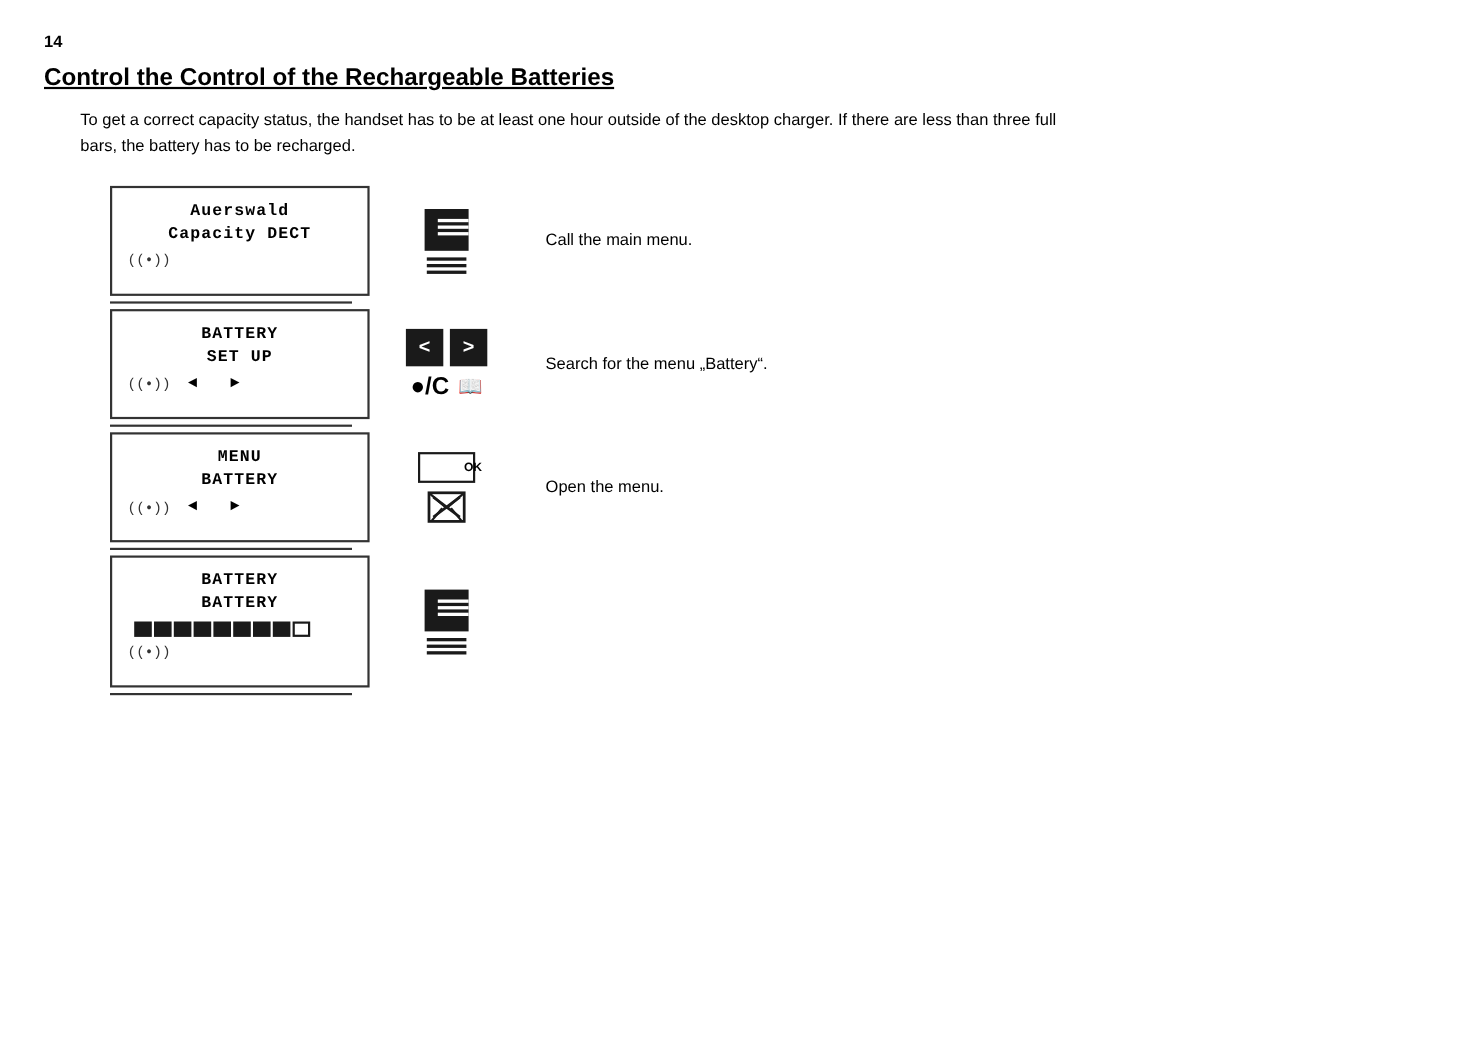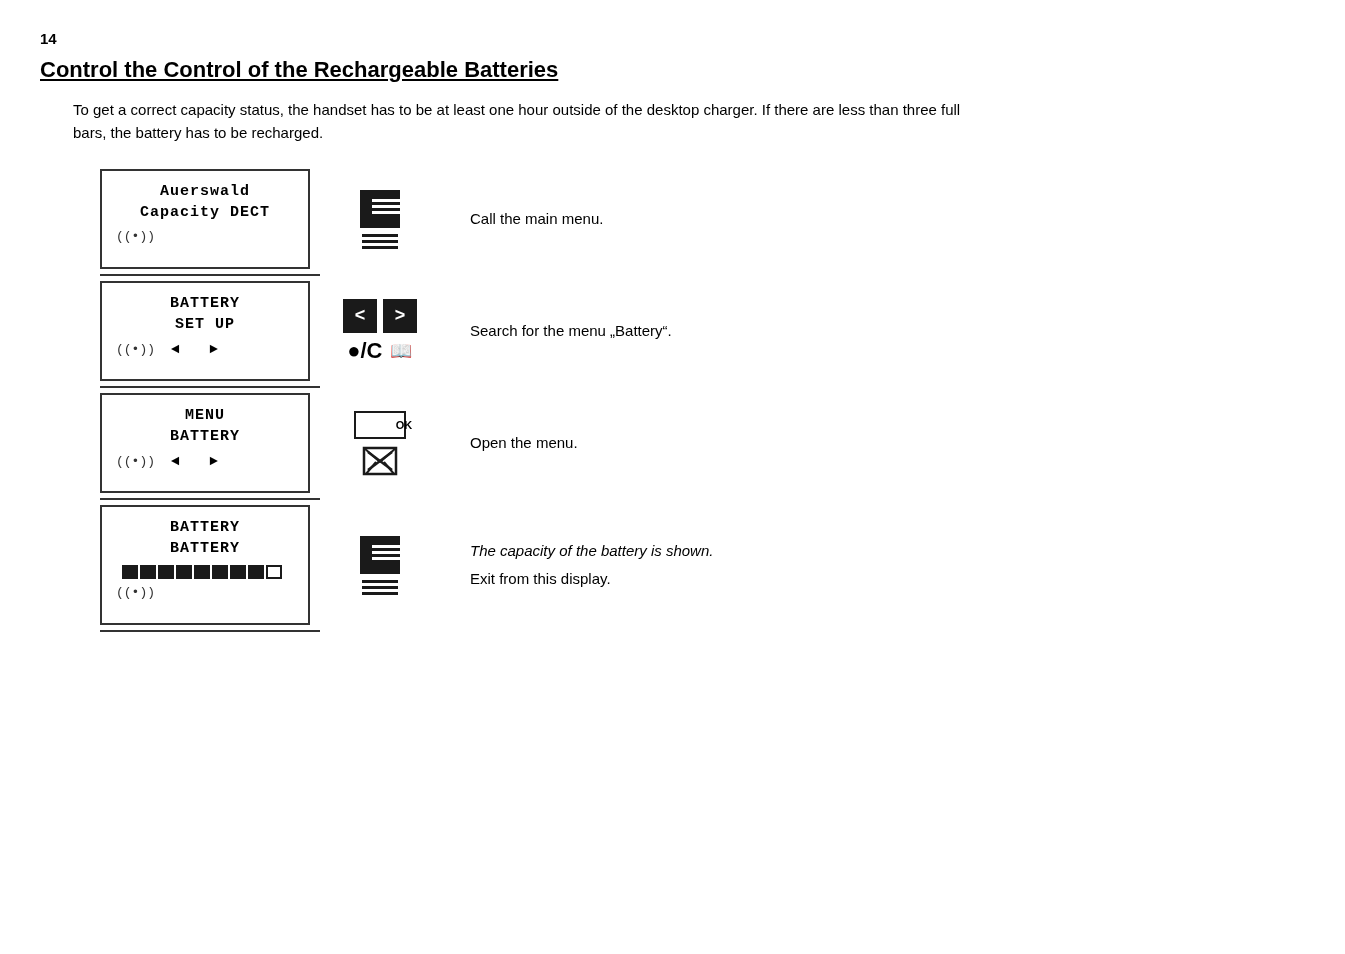--- a/index.html
+++ b/index.html
@@ -37,21 +37,21 @@
       margin-left: 60px;
     }
     .step-row {
       display: flex;
       flex-direction: row;
       align-items: center;
       min-height: 110px;
     }
     
     .phone-screen {
-      width: 210px;
+      width: 236px;
       min-height: 100px;
       border: 2px solid #333;
       background: #fff;
       font-family: 'Courier New', Courier, monospace;
       font-size: 15px;
       padding: 10px 14px 8px 14px;
       position: relative;
       flex-shrink: 0;
     }
     .phone-screen .screen-text {
@@ -369,21 +369,17 @@
           <div class="line"></div>
           <div class="line"></div>
         </div>
         <div class="line-group">
           <div class="hline"></div>
           <div class="hline"></div>
           <div class="hline"></div>
         </div>
       </div>
     </div>
-    <div class="desc-col">
-      <div class="italic-text">The capacity of the battery is shown.</div>
-      <div>Exit from this display.</div>
-    </div>
   </div>
 
   <div class="step-divider"></div>
 
 </div>
 
 </body></html>

